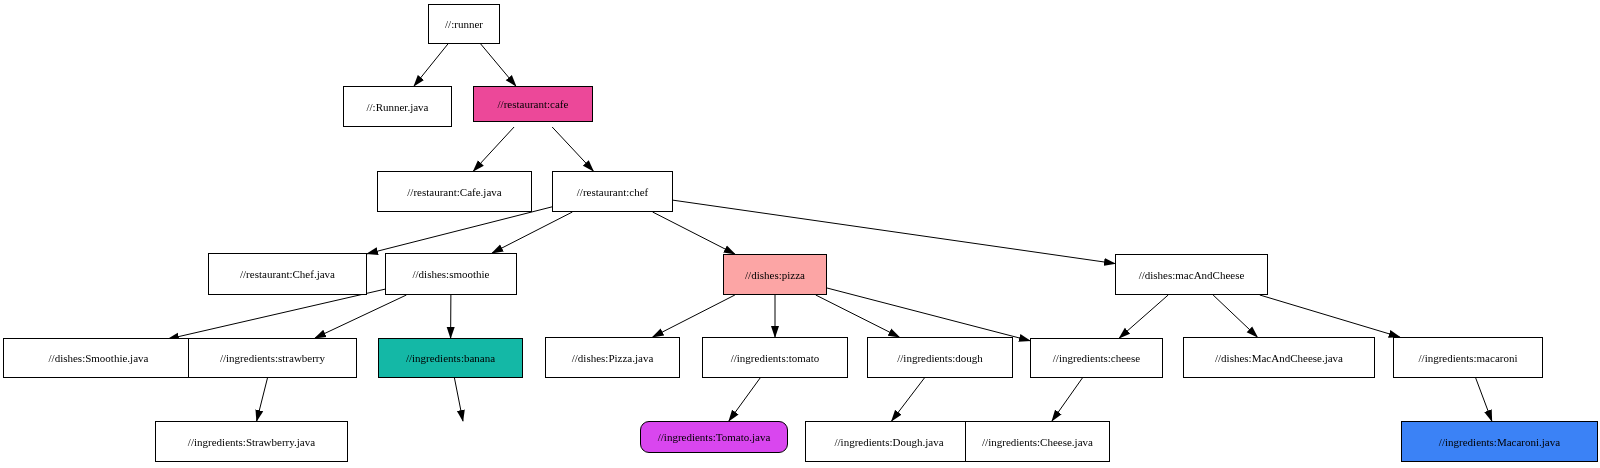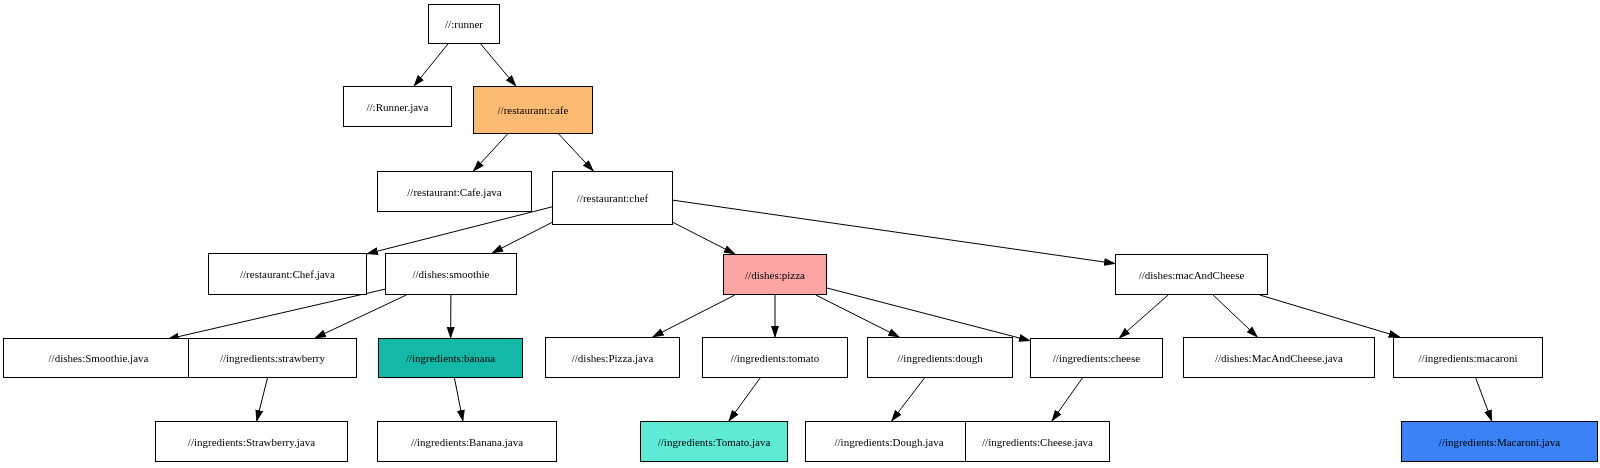--- a/index.html
+++ b/index.html
@@ -73,36 +73,35 @@
         <line x1="1259.7921686746988" y1="295" x2="1399.7078313253012" y2="337" stroke="#000000" stroke-width="1" marker-end="url(#arrowhead)"></line>
         <line x1="760.1130952380952" y1="378" x2="728.8869047619048" y2="421" stroke="#000000" stroke-width="1" marker-end="url(#arrowhead)"></line>
         <line x1="924.3809523809524" y1="378" x2="891.6190476190476" y2="421" stroke="#000000" stroke-width="1" marker-end="url(#arrowhead)"></line>
         <line x1="1082.368263473054" y1="378" x2="1051.9850299401198" y2="421" stroke="#000000" stroke-width="1" marker-end="url(#arrowhead)"></line>
         <line x1="1475.6875" y1="378" x2="1491.8125" y2="421" stroke="#000000" stroke-width="1" marker-end="url(#arrowhead)"></line>
       </g>
   </svg>
   <div class="node-layer">
       <div class="node" style="left: 428px; top: 4px; width: 72px; height: 40px; background: rgb(255, 255, 255); border-color: rgb(0, 0, 0);">//:runner</div>
       <div class="node" style="left: 343px; top: 86px; width: 109px; height: 41px; background: rgb(255, 255, 255); border-color: rgb(0, 0, 0);">//:Runner.java</div>
-      <div class="node" style="left: 473px; top: 86px; width: 120px; height: 48px; background: #fdba74; border-color: rgb(0, 0, 0);">//restaurant:cafe</div>
+      <div class="node" style="left: 473px; top: 86px; width: 120px; height: 36px; background: #ec4899; border-color: rgb(0, 0, 0);">//restaurant:cafe</div>
       <div class="node" style="left: 377px; top: 171px; width: 155px; height: 41px; background: rgb(255, 255, 255); border-color: rgb(0, 0, 0);">//restaurant:Cafe.java</div>
-      <div class="node" style="left: 552px; top: 171px; width: 121px; height: 54px; background: rgb(255, 255, 255); border-color: rgb(0, 0, 0);">//restaurant:chef</div>
+      <div class="node" style="left: 552px; top: 171px; width: 121px; height: 41px; background: rgb(255, 255, 255); border-color: rgb(0, 0, 0);">//restaurant:chef</div>
       <div class="node" style="left: 208px; top: 253px; width: 159px; height: 42px; background: rgb(255, 255, 255); border-color: rgb(0, 0, 0);">//restaurant:Chef.java</div>
       <div class="node" style="left: 385px; top: 253px; width: 132px; height: 42px; background: rgb(255, 255, 255); border-color: rgb(0, 0, 0);">//dishes:smoothie</div>
       <div class="node" style="left: 723px; top: 254px; width: 104px; height: 41px; background: #fca5a5; border-color: rgb(0, 0, 0);">//dishes:pizza</div>
       <div class="node" style="left: 1115px; top: 254px; width: 153px; height: 41px; background: rgb(255, 255, 255); border-color: rgb(0, 0, 0);">//dishes:macAndCheese</div>
       <div class="node" style="left: 3px; top: 338px; width: 191px; height: 40px; background: rgb(255, 255, 255); border-color: rgb(0, 0, 0);">//dishes:Smoothie.java</div>
       <div class="node" style="left: 188px; top: 338px; width: 169px; height: 40px; background: rgb(255, 255, 255); border-color: rgb(0, 0, 0);">//ingredients:strawberry</div>
       <div class="node" style="left: 378px; top: 338px; width: 145px; height: 40px; background: #14b8a6; border-color: rgb(0, 0, 0);">//ingredients:banana</div>
       <div class="node" style="left: 545px; top: 337px; width: 135px; height: 41px; background: rgb(255, 255, 255); border-color: rgb(0, 0, 0);">//dishes:Pizza.java</div>
       <div class="node" style="left: 702px; top: 337px; width: 146px; height: 41px; background: rgb(255, 255, 255); border-color: rgb(0, 0, 0);">//ingredients:tomato</div>
       <div class="node" style="left: 867px; top: 337px; width: 146px; height: 41px; background: rgb(255, 255, 255); border-color: rgb(0, 0, 0);">//ingredients:dough</div>
       <div class="node" style="left: 1030px; top: 338px; width: 133px; height: 40px; background: rgb(255, 255, 255); border-color: rgb(0, 0, 0);">//ingredients:cheese</div>
       <div class="node" style="left: 1183px; top: 337px; width: 192px; height: 41px; background: rgb(255, 255, 255); border-color: rgb(0, 0, 0);">//dishes:MacAndCheese.java</div>
       <div class="node" style="left: 1393px; top: 337px; width: 150px; height: 41px; background: rgb(255, 255, 255); border-color: rgb(0, 0, 0);">//ingredients:macaroni</div>
       <div class="node" style="left: 155px; top: 421px; width: 193px; height: 41px; background: rgb(255, 255, 255); border-color: rgb(0, 0, 0);">//ingredients:Strawberry.java</div>
-      <div class="node" style="left: 377px; top: 421px; width: 180px; height: 41px; background: rgb(255, 255, 255); border-color: rgb(0, 0, 0);">//ingredients:Banana.java</div>
-      <div class="node" style="left: 640px; top: 421px; width: 148px; height: 41px; background: #5eead4; border-color: rgb(0, 0, 0);">//ingredients:Tomato.java</div>
+      <div class="node" style="left: 640px; top: 421px; width: 148px; height: 32px; background: #d946ef; border-color: rgb(0, 0, 0); border-radius: 9px;">//ingredients:Tomato.java</div>
       <div class="node" style="left: 805px; top: 421px; width: 168px; height: 41px; background: rgb(255, 255, 255); border-color: rgb(0, 0, 0);">//ingredients:Dough.java</div>
       <div class="node" style="left: 965px; top: 421px; width: 145px; height: 41px; background: rgb(255, 255, 255); border-color: rgb(0, 0, 0);">//ingredients:Cheese.java</div>
       <div class="node" style="left: 1401px; top: 421px; width: 197px; height: 41px; background: #3b82f6; border-color: rgb(0, 0, 0);">//ingredients:Macaroni.java</div>
     </div>
 </div>
 
 </body></html>

